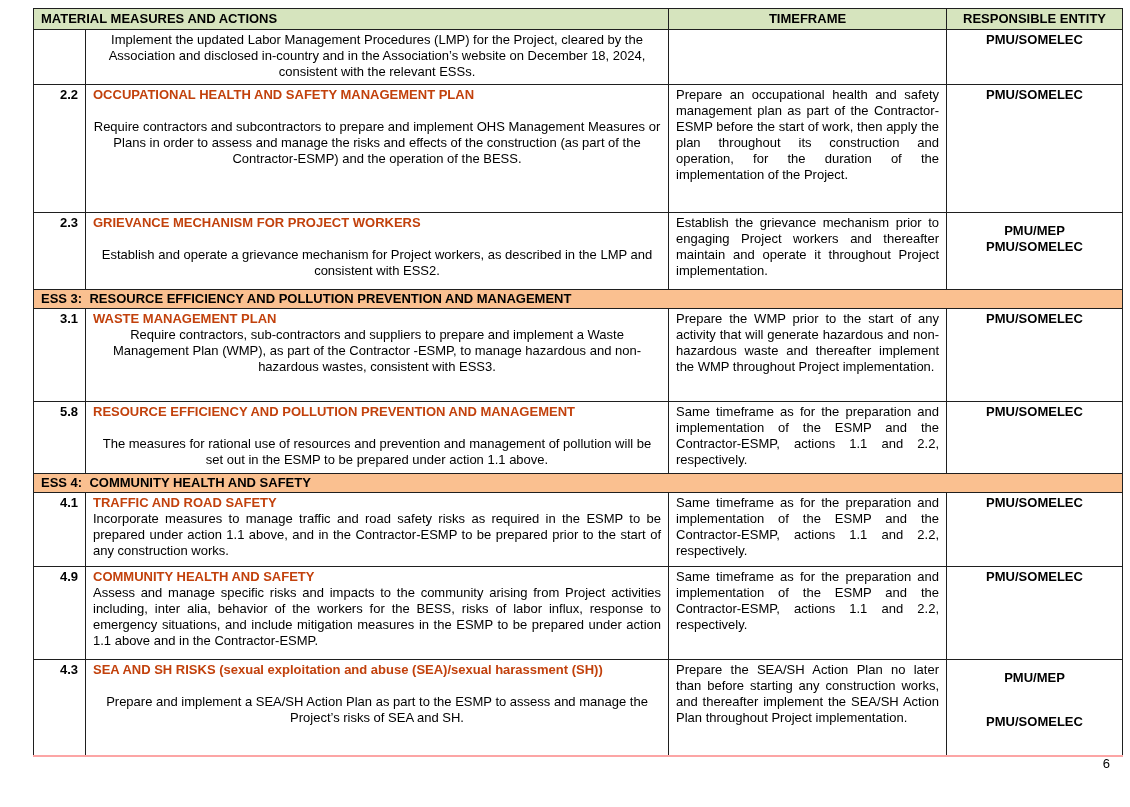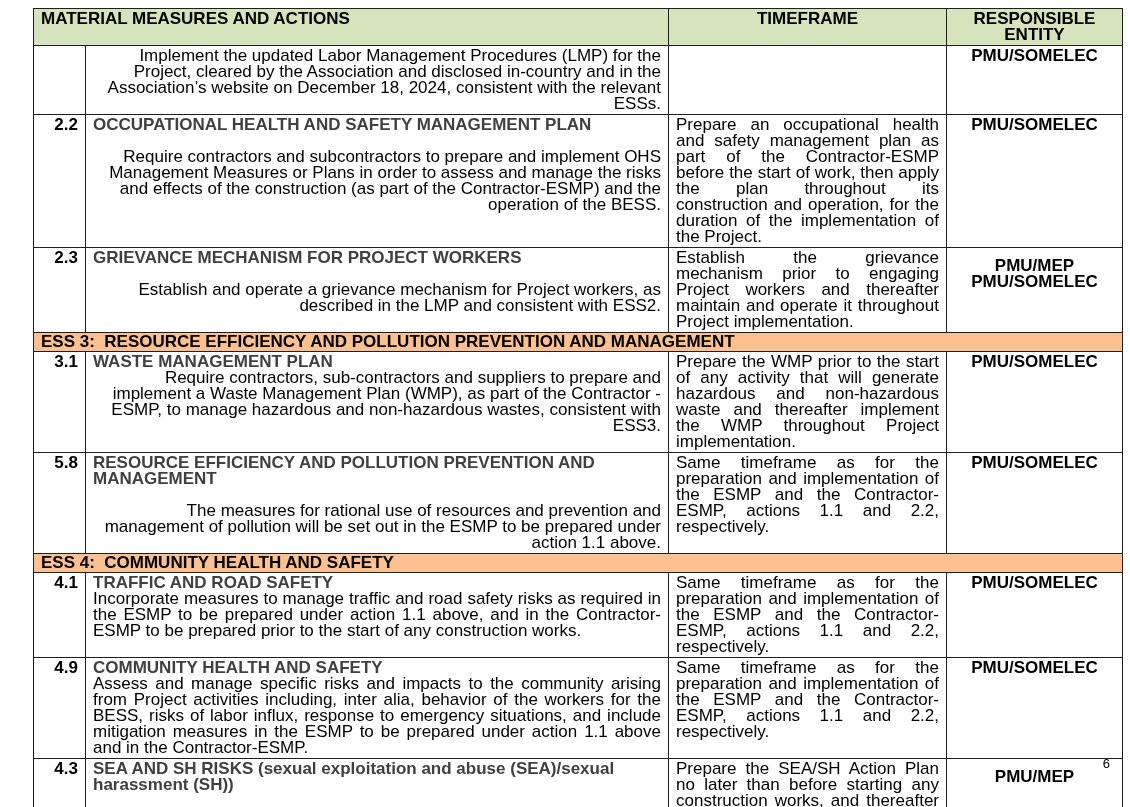--- a/index.html
+++ b/index.html
@@ -20,21 +20,21 @@
     left: 33px;
     top: 8px;
     width: 1089px;
     border-collapse: collapse;
     table-layout: fixed;
   }
   table.escp td, table.escp th {
     border: 1px solid #1f1f1f;
     vertical-align: top;
     padding: 2px 7px;
-    font-size: 17px;
+    font-size: 13px;
     line-height: 16px;
     color: #000000;
     overflow: hidden;
   }
   col.c-num   { width: 52px; }
   col.c-meas  { width: 583px; }
   col.c-time  { width: 278px; }
   col.c-resp  { width: 176px; }
 
   thead th {
@@ -47,25 +47,25 @@
   }
   th.h-left   { text-align: left; }
   th.h-center { text-align: center; }
 
   td.num {
     text-align: right;
     font-weight: bold;
     padding-top: 3px;
   }
   td.measure .title {
-    color: #404040;
+    color: #c2410c;
     font-weight: bold;
   }
   td.measure .gap { height: 16px; }
-  td.measure .body { text-align: right; }
+  td.measure .body { text-align: center; }
   td.measure .body.justify { text-align: justify; }
 
   td.timeframe .tf { text-align: justify; }
 
   td.resp {
     text-align: center;
     font-weight: bold;
     vertical-align: middle;
   }
   td.resp.top { vertical-align: top; padding-top: 10px; }

